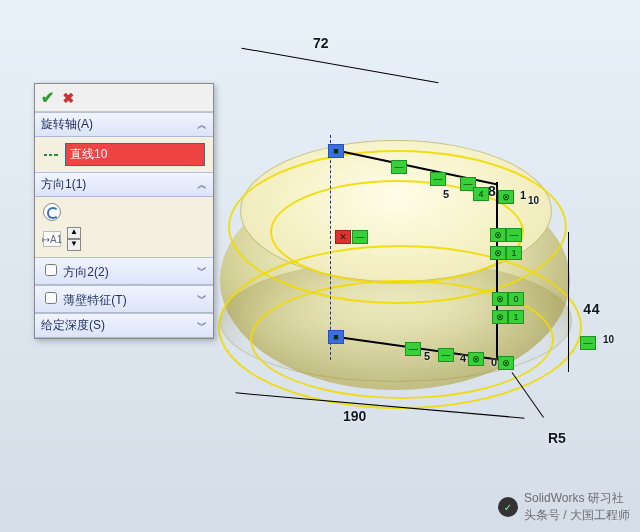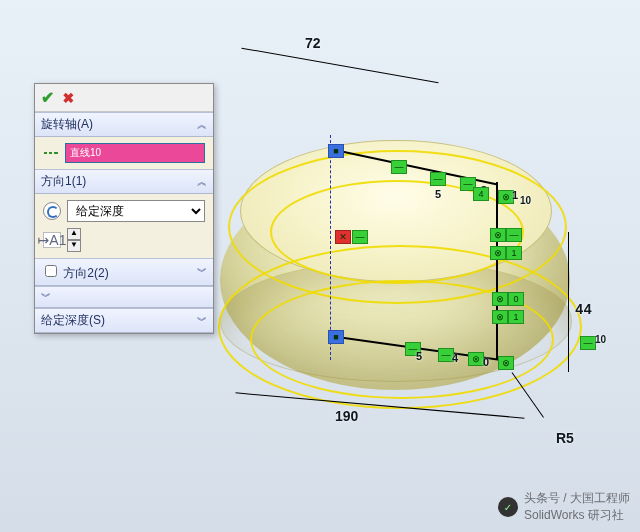--- a/index.html
+++ b/index.html
@@ -104,24 +104,24 @@
     position: relative;
     flex: 0 0 16px;
   }
   .edge-icon::before {
     content:"";
     position:absolute; left:1px; top:7px; width:14px; height:2px;
     background: linear-gradient(to right, #2f8f2f 0 3px, transparent 3px 5px, #2f8f2f 5px 8px, transparent 8px 10px, #2f8f2f 10px 14px);
   }
   .axis-entry {
     flex: 1;
-    background: #ec4899;
+    background: #ef4444;
     color: #fff;
     padding: 2px 4px;
-    font-size: 10px;
+    font-size: 12px;
     border: 1px solid #2a6fa0;
   }
   select, input[type="text"] {
     font-family: inherit;
     font-size: 12px;
     border: 1px solid #888;
     background: #fff;
     padding: 2px 4px;
     box-sizing: border-box;
   }
@@ -134,21 +134,21 @@
   }
   .dir-icon::before {
     content:"";
     position:absolute; left:3px; top:3px; width:8px; height:8px;
     border: 2px solid #3570c0;
     border-right-color: transparent;
     border-radius: 50%;
   }
   .ang-icon {
     width: 16px; height: 14px; flex: 0 0 16px;
-    font-size: 14px; color: #606880;
+    font-size: 10px; color: #606880;
     display: flex; align-items: center; justify-content: center;
     border: 1px solid #bbb; background: #fff;
   }
   .spinner {
     width: 14px; display: flex; flex-direction: column;
   }
   .spinner div {
     height: 10px;
     border: 1px solid #888;
     background: #f0f0f0;
@@ -202,20 +202,21 @@
   .center-line {
     position: absolute;
     border-left: 1px dashed #2030b0;
   }
   .dim-text {
     position: absolute;
     font-size: 14px;
     font-weight: bold;
     color: #101820;
     text-shadow: 0 0 3px #fff;
+    margin-left: 8px;
   }
   .constraint {
     position: absolute;
     width: 14px; height: 12px;
     background: #38d038;
     border: 1px solid #209020;
     font-size: 9px;
     line-height: 12px;
     text-align: center;
     color: #043004;
@@ -259,21 +260,21 @@
     <div class="sketch-line" style="left:60px; top:35px; width:200px; height:1px; transform:rotate(10deg);"></div>
 
     <div class="dim-text" style="left:300px; top:153px;">8</div>
 
     <div class="dim-text" style="left:395px; top:272px;font-family:Liberation Mono, monospace;">44</div>
     <div class="sketch-line" style="left:388px; top:202px; width:1px; height:140px;"></div>
 
     <div class="dim-text" style="left:155px; top:378px;">190</div>
     <div class="sketch-line" style="left:55px; top:375px; width:290px; height:1px; transform:rotate(5deg);"></div>
 
-    <div class="dim-text" style="left:376px; top:400px;">R5</div>
+    <div class="dim-text" style="left:360px; top:400px;">R5</div>
     <div class="sketch-line" style="left:332px; top:342px; width:55px; height:1px; transform-origin:left; transform:rotate(55deg);"></div>
 
     <div class="constraint" style="left:211px; top:130px;">—</div>
     <div class="constraint" style="left:250px; top:142px;">—</div>
     <div class="dim-text" style="left:255px; top:158px; font-size:11px;">5</div>
     <div class="constraint" style="left:280px; top:147px;">—</div>
     <div class="constraint" style="left:293px; top:157px;">4</div>
     <div class="constraint" style="left:318px; top:160px;">⊗</div>
     <div class="dim-text" style="left:332px; top:159px; font-size:11px;">1</div>
     <div class="dim-text" style="left:340px; top:165px; font-size:10px;">10</div>
@@ -324,49 +325,47 @@
       </div>
     </div>
 
     <div class="section-head">
       <span>方向1(1)</span>
       <span class="chev">︽</span>
     </div>
     <div class="section-body">
       <div class="row">
         <span class="dir-icon"></span>
-        <select style="flex:1">
-          <option>给定深度</option>
-        </select>
       </div>
       <div class="row">
         <span class="ang-icon">↦A1</span>
         <span class="spinner">
           <div>▲</div>
           <div>▼</div>
         </span>
       </div>
     </div>
 
     <div class="section-head">
       <span><input type="checkbox" class="chk" style=""> <span>方向2(2)</span></span>
       <span class="chev">︾</span>
     </div>
 
     <div class="section-head">
+      <span><input type="checkbox" class="chk" style=""> <span>薄壁特征(T)</span></span>
       <span class="chev">︾</span>
     </div>
 
     <div class="section-head">
       <span>给定深度(S)</span>
       <span class="chev">︾</span>
     </div>
   </div>
 
   <div class="watermark">
     <span class="logo">✓</span>
     <div>
+      <div>SolidWorks 研习社</div>
       <div>头条号 / 大国工程师</div>
-      <div>SolidWorks 研习社</div>
     </div>
   </div>
 
 </div>
 
 </body></html>

